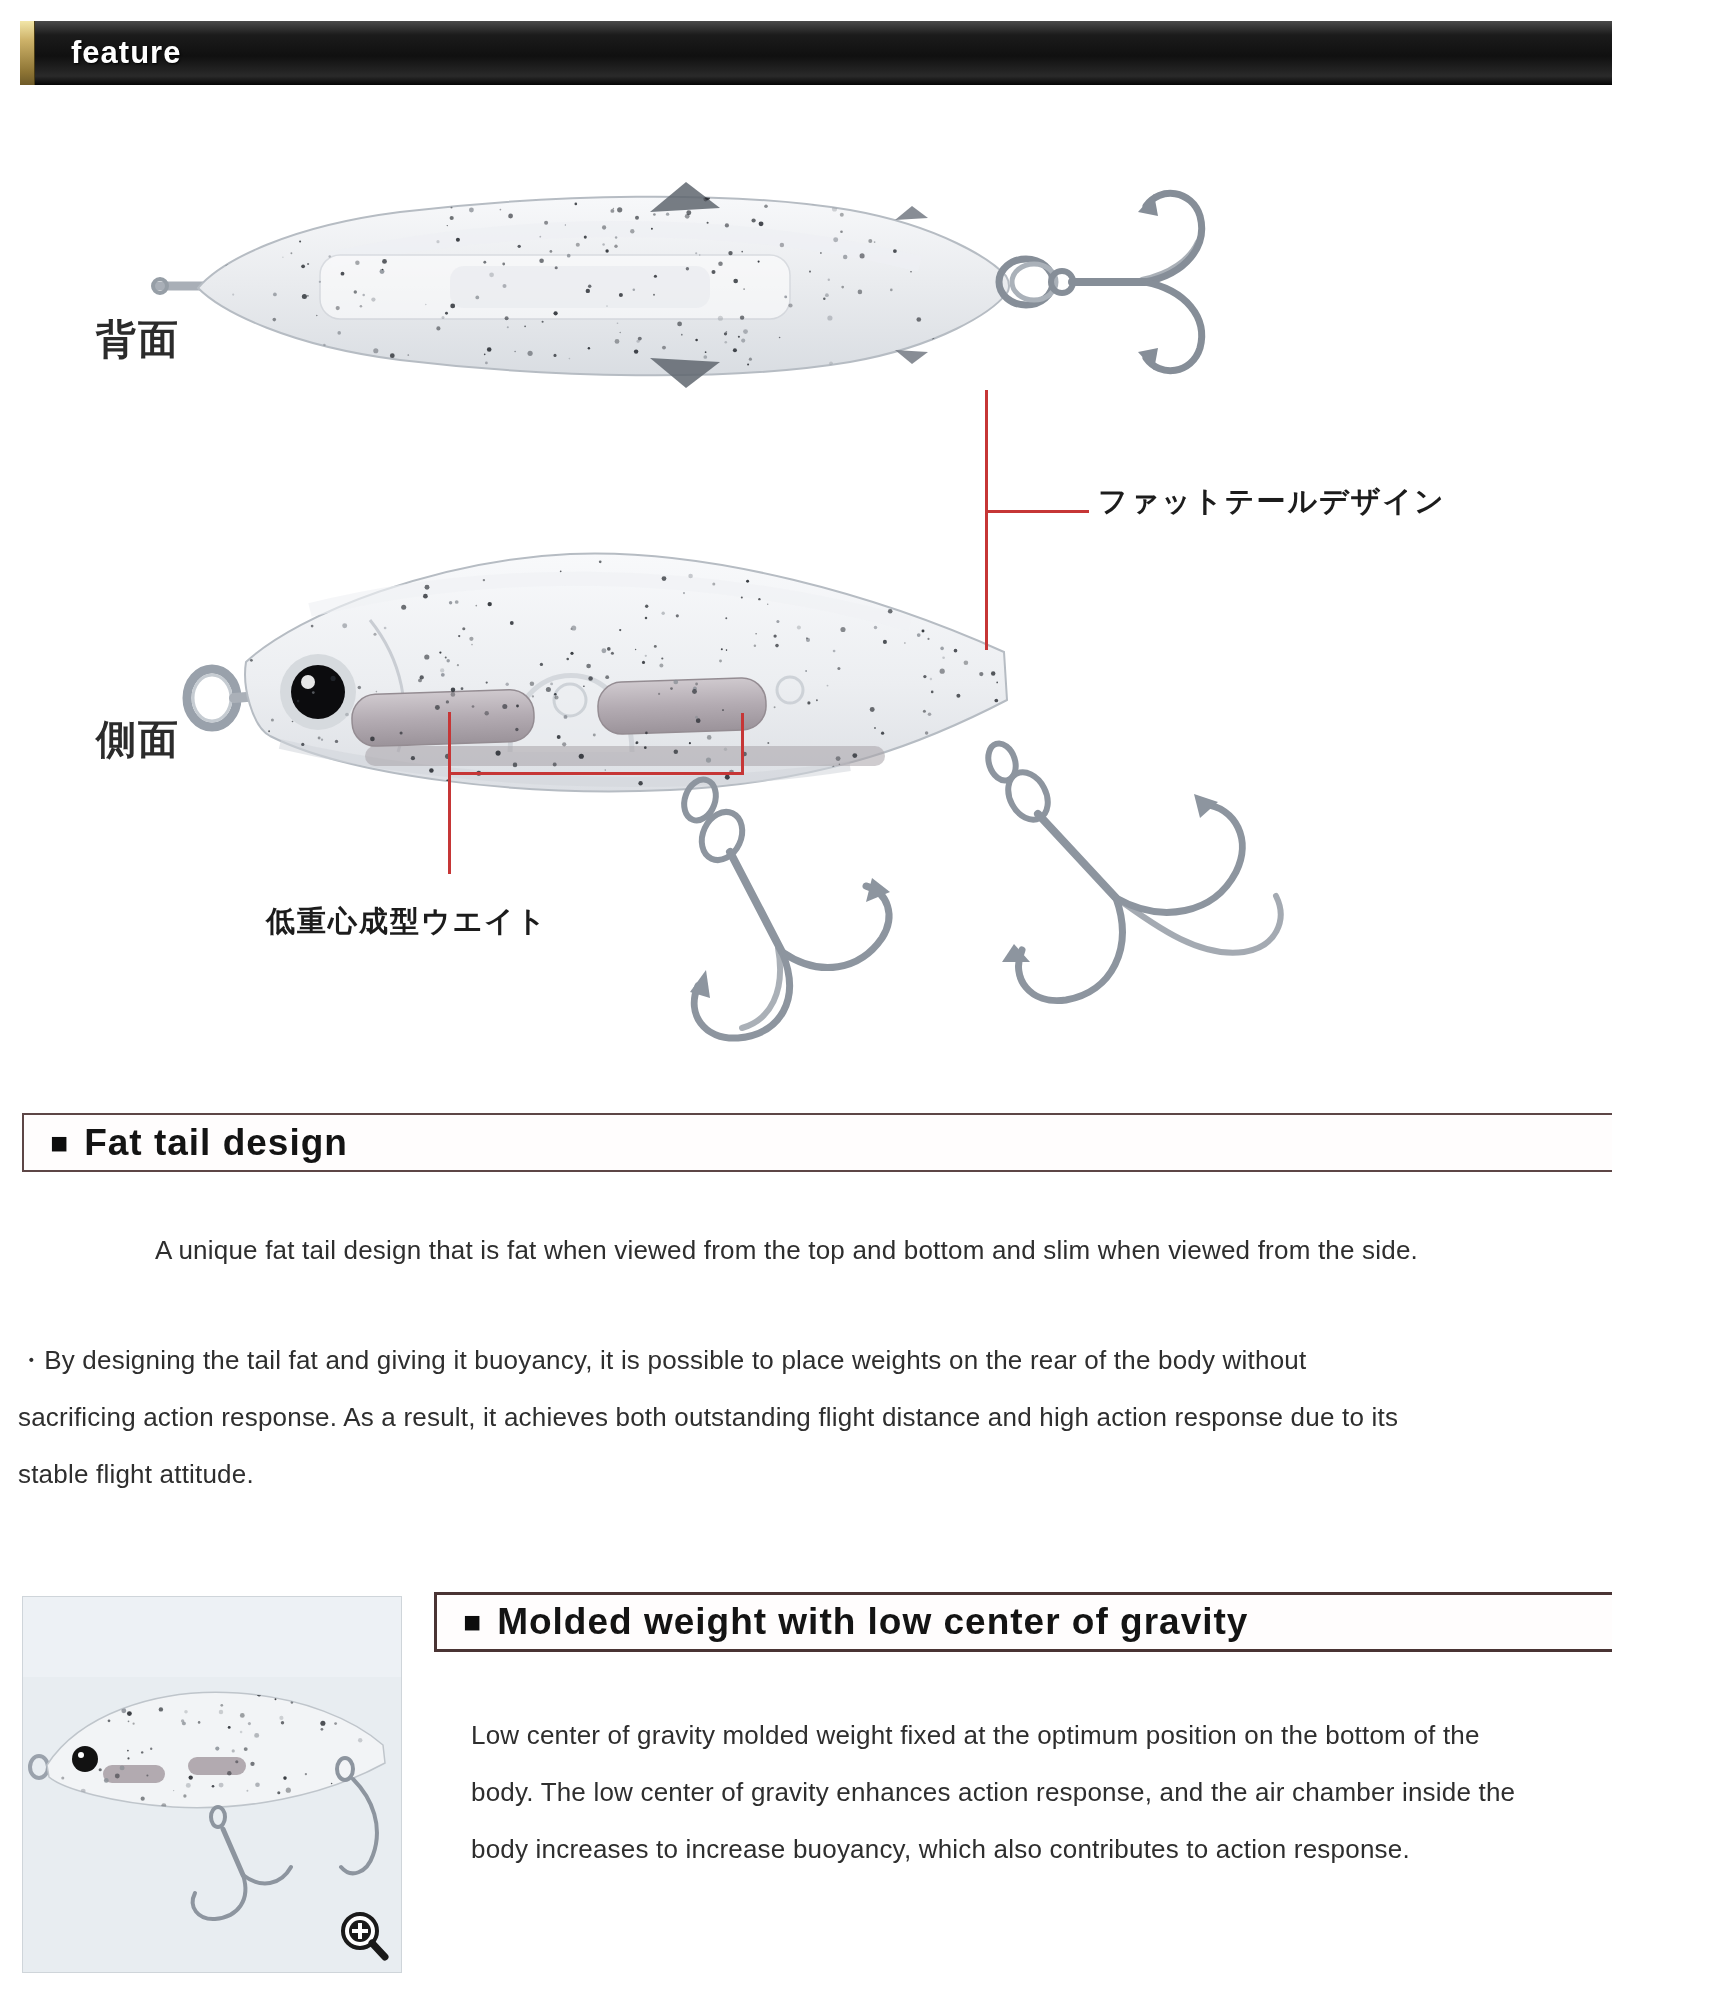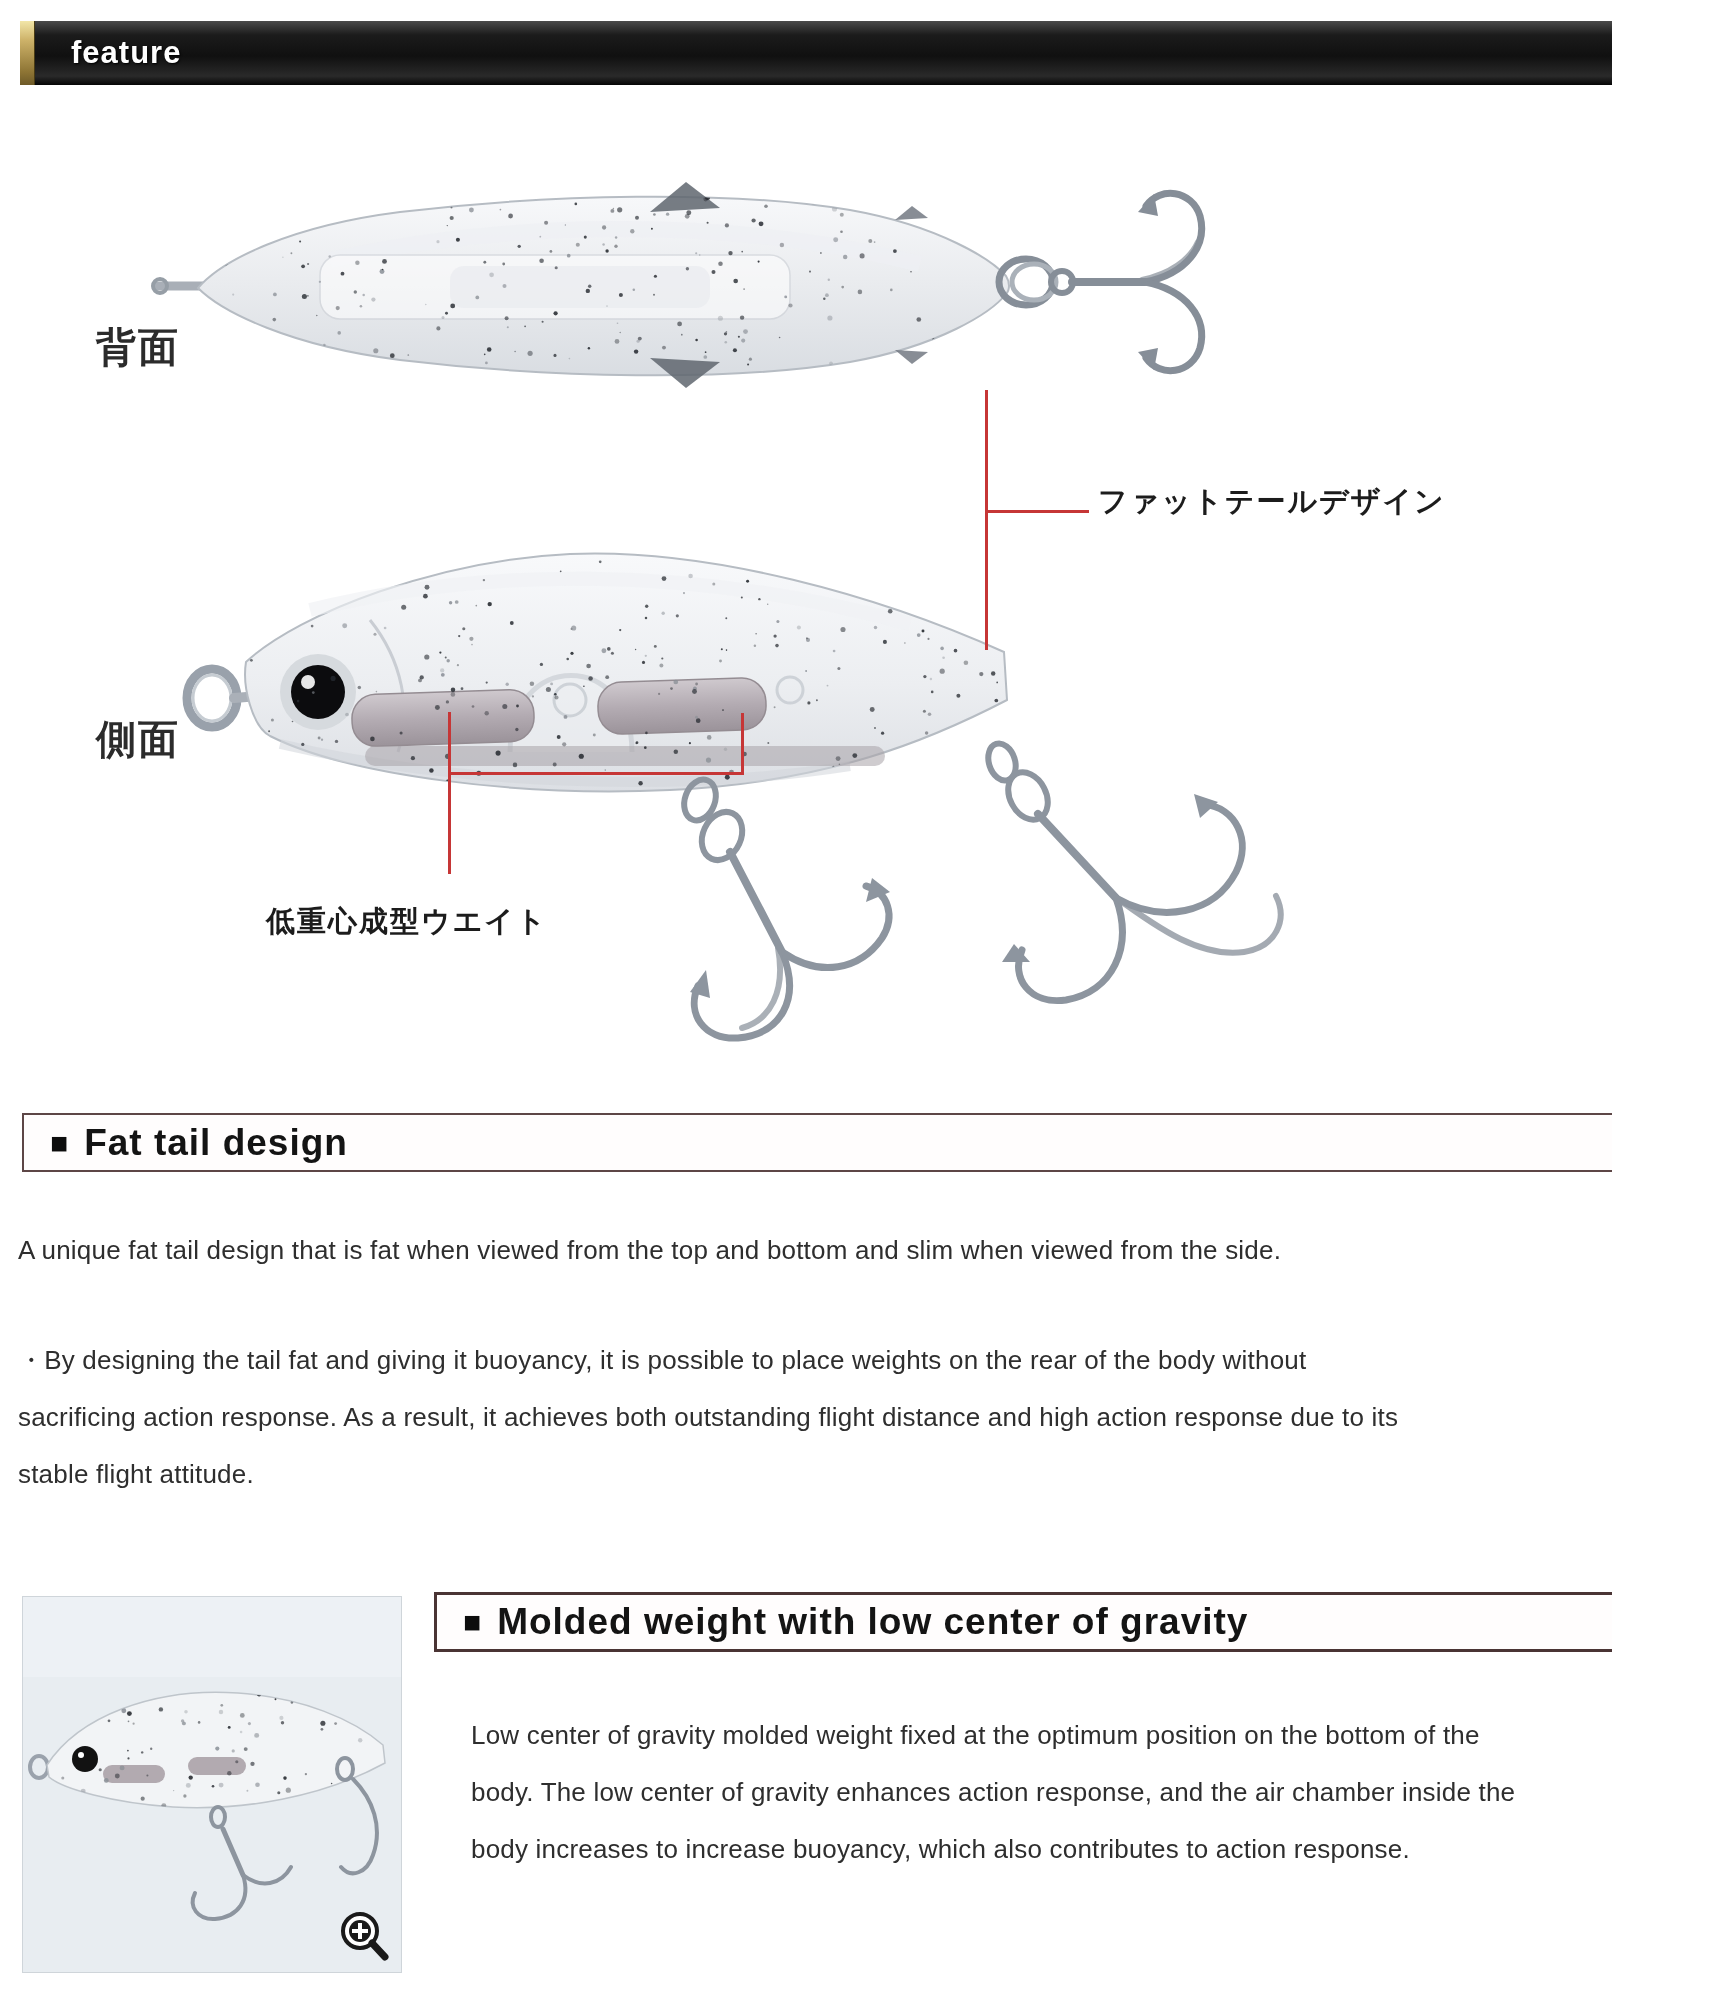--- a/index.html
+++ b/index.html
@@ -35,21 +35,21 @@
     position:absolute;box-sizing:border-box;background:#fffdfd;display:flex;align-items:center;
   }
   .section-box.fat{left:22px;top:1113px;width:1679px;height:59px;border:2px solid #5d4646;}
   .section-box.molded{left:434px;top:1592px;width:1267px;height:60px;border:3px solid #4a3434;}
   .section-marker{font-size:30px;color:#0d0d0d;margin:0 16px 0 26px;line-height:1;}
   .section-title{font-size:37px;font-weight:bold;color:#141414;letter-spacing:1px;}
   
   .body-text{
     position:absolute;font-size:26px;line-height:57px;color:#2e2e2e;letter-spacing:0.2px;
   }
-  .p-intro{left:18px;top:1196px;width:1400px;}
+  .p-intro{left:18px;top:1196px;width:1400px;text-align:right;}
   .p-point1{left:18px;top:1306px;width:1400px;}
   .p-point2{left:18px;top:1477px;width:1400px;}
   .p-molded{left:447px;top:1681px;width:1075px;margin-left:24px;}
   
   .thumbnail{
     position:absolute;left:22px;top:1596px;width:380px;height:377px;
     background:#e8edf1;border:1px solid #cfd5da;box-sizing:border-box;cursor:pointer;
   }
   .thumbnail svg{display:block;}
   .zoom-icon{position:absolute;right:10px;bottom:10px;width:52px;height:52px;}
@@ -59,21 +59,21 @@
 
 <div class="page">
 
   <div class="feature-bar">
     <div class="gold-stripe"></div>
     <div class="black-bar">
       <span class="feature-title">feature</span>
     </div>
   </div>
 
-  <span class="jp-label" style="left:96px;top:320px;">背面</span>
+  <span class="jp-label" style="left:96px;top:312px;">背面</span>
   <span class="jp-label" style="left:96px;top:712px;">側面</span>
 
   <svg class="diagram-svg" style="left:150px;top:160px;" width="1100" height="250" viewBox="0 0 1100 250">
     <defs>
       <linearGradient id="bodyGradB" x1="0" y1="0" x2="0" y2="1">
         <stop offset="0" stop-color="#f7f8fa"></stop>
           <stop offset="0.5" stop-color="#e9ebee"></stop>
           <stop offset="1" stop-color="#d9dde2"></stop>
       </linearGradient>
       <clipPath id="clipBack">

